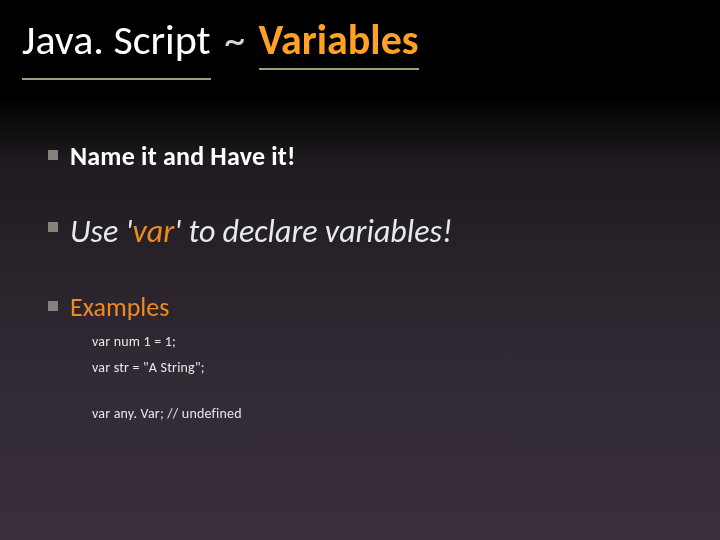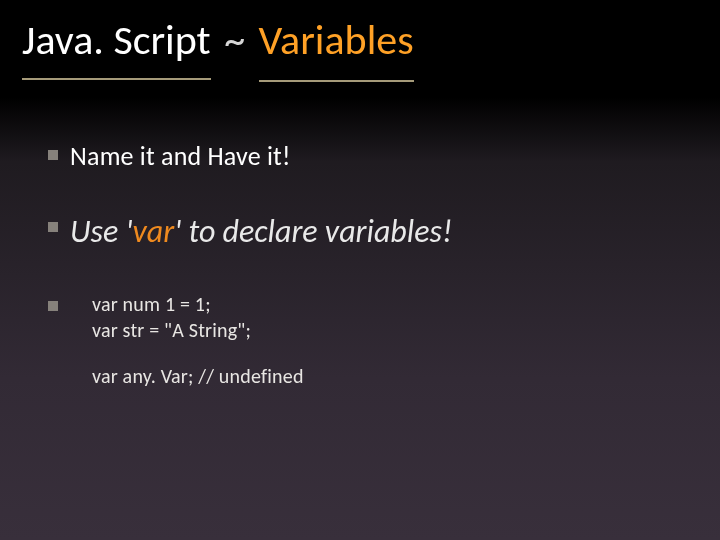--- a/index.html
+++ b/index.html
@@ -22,21 +22,21 @@
   .title {
     position: absolute;
     left: 22px;
     top: 14px;
     font-size: 42px;
     font-weight: 400;
     letter-spacing: 0px;
   }
   .t-js   { border-bottom: 2px solid #a69b7a; padding-bottom: 13px; }
   .t-sep  { color: #d6d6d6; padding: 0 4px; }
-  .t-var  { color: #ffa126; border-bottom: 2px solid #a69b7a; padding-bottom: 15px; font-weight: 400; }
+  .t-var  { color: #ffa126; border-bottom: 2px solid #a69b7a; padding-bottom: 3px; font-weight: 700; }
 
   .body {
     position: absolute;
     left: 70px;
     top: 140px;
     right: 40px;
   }
   .item {
     position: relative;
     margin-bottom: 40px;
@@ -44,21 +44,21 @@
   .bullet {
     position: absolute;
     left: -22px;
     top: 10px;
     width: 10px;
     height: 10px;
     background: #86817b;
   }
   .line1 {
     font-size: 26px;
-    font-weight: 400;
+    font-weight: 700;
     color: #ffffff;
     letter-spacing: 0.2px;
   }
   .line2 {
     font-size: 32px;
     font-style: italic;
     font-weight: 400;
     color: #e9e9e9;
   }
   .kw-var {
@@ -66,21 +66,21 @@
     font-style: italic;
   }
   .line3 {
     font-size: 26px;
     font-weight: 400;
     color: #ef8a1f;
   }
   .code {
     margin-top: 6px;
     margin-left: 22px;
-    font-size: 20px;
+    font-size: 14px;
     line-height: 26px;
     color: #e8e6e3;
     font-family: "Segoe UI", "Calibri", Arial, sans-serif;
     letter-spacing: 0.2px;
   }
   .code .gap { height: 20px; }
 </style>
 </head>
 <body>
 
@@ -101,20 +101,21 @@
 
     <div class="item">
       <div class="bullet"></div>
       <div class="line2">
         <span>Use '</span><span class="kw-var">var</span><span>' to declare variables!</span>
       </div>
     </div>
 
     <div class="item">
       <div class="bullet"></div>
+      <div class="line3">Examples</div>
       <div class="code">
         <div>var num 1 = 1;</div>
         <div>var str = "A String";</div>
         <div class="gap"></div>
         <div>var any. Var;  // undefined</div>
       </div>
     </div>
 
   </div>
 </div>

